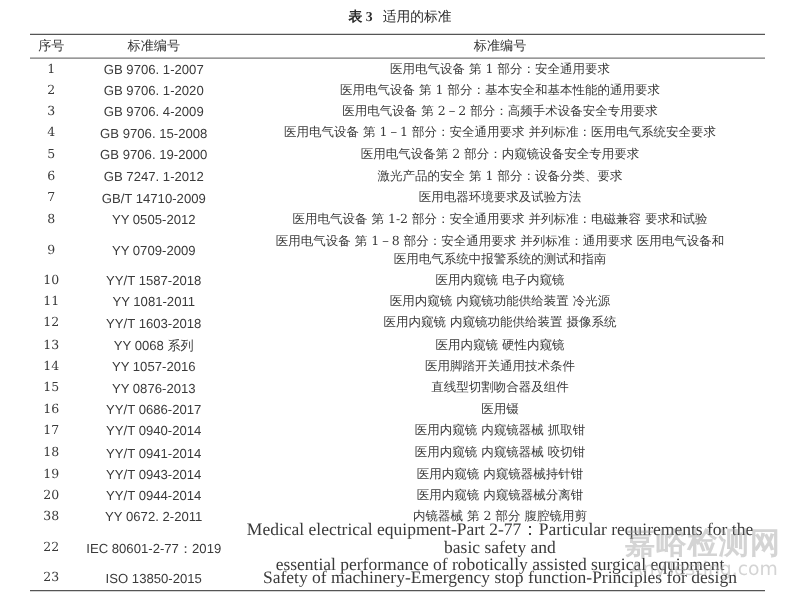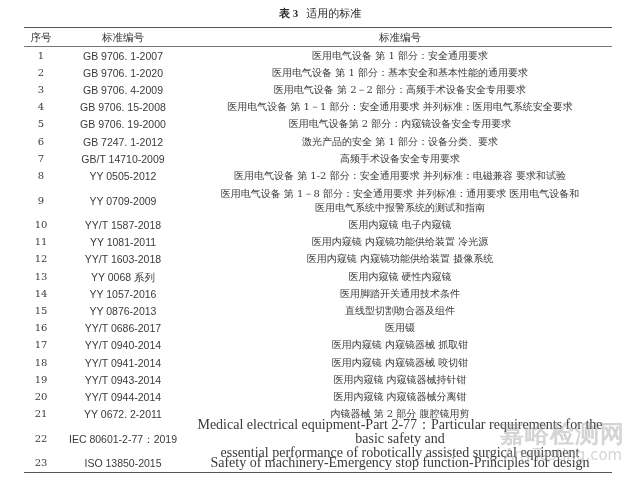--- a/index.html
+++ b/index.html
@@ -82,21 +82,21 @@
         <div class="c1">6</div>
         <div class="c2">GB 7247. 1-2012</div>
         <div class="c3">
           <div>激光产品的安全 第 1 部分：设备分类、要求</div>
         </div>
       </div>
       <div class="row r1">
         <div class="c1">7</div>
         <div class="c2">GB/T 14710-2009</div>
         <div class="c3">
-          <div>高频手术设备安全专用要求</div>
+          <div>医用电器环境要求及试验方法</div>
         </div>
       </div>
       <div class="row r1">
         <div class="c1">8</div>
         <div class="c2">YY 0505-2012</div>
         <div class="c3">
           <div>医用电气设备 第 1-2 部分：安全通用要求 并列标准：电磁兼容 要求和试验</div>
         </div>
       </div>
       <div class="row r2">
@@ -178,21 +178,21 @@
         </div>
       </div>
       <div class="row r1">
         <div class="c1">20</div>
         <div class="c2">YY/T 0944-2014</div>
         <div class="c3">
           <div>医用内窥镜 内窥镜器械分离钳</div>
         </div>
       </div>
       <div class="row r1">
-        <div class="c1">21</div>
+        <div class="c1">38</div>
         <div class="c2">YY 0672. 2-2011</div>
         <div class="c3">
           <div>内镜器械 第 2 部分 腹腔镜用剪</div>
         </div>
       </div>
       <div class="row r2">
         <div class="c1">22</div>
         <div class="c2">IEC 80601-2-77：2019</div>
         <div class="c3 en">
           <div>Medical electrical equipment-Part 2-77：Particular requirements for the basic safety and</div>

